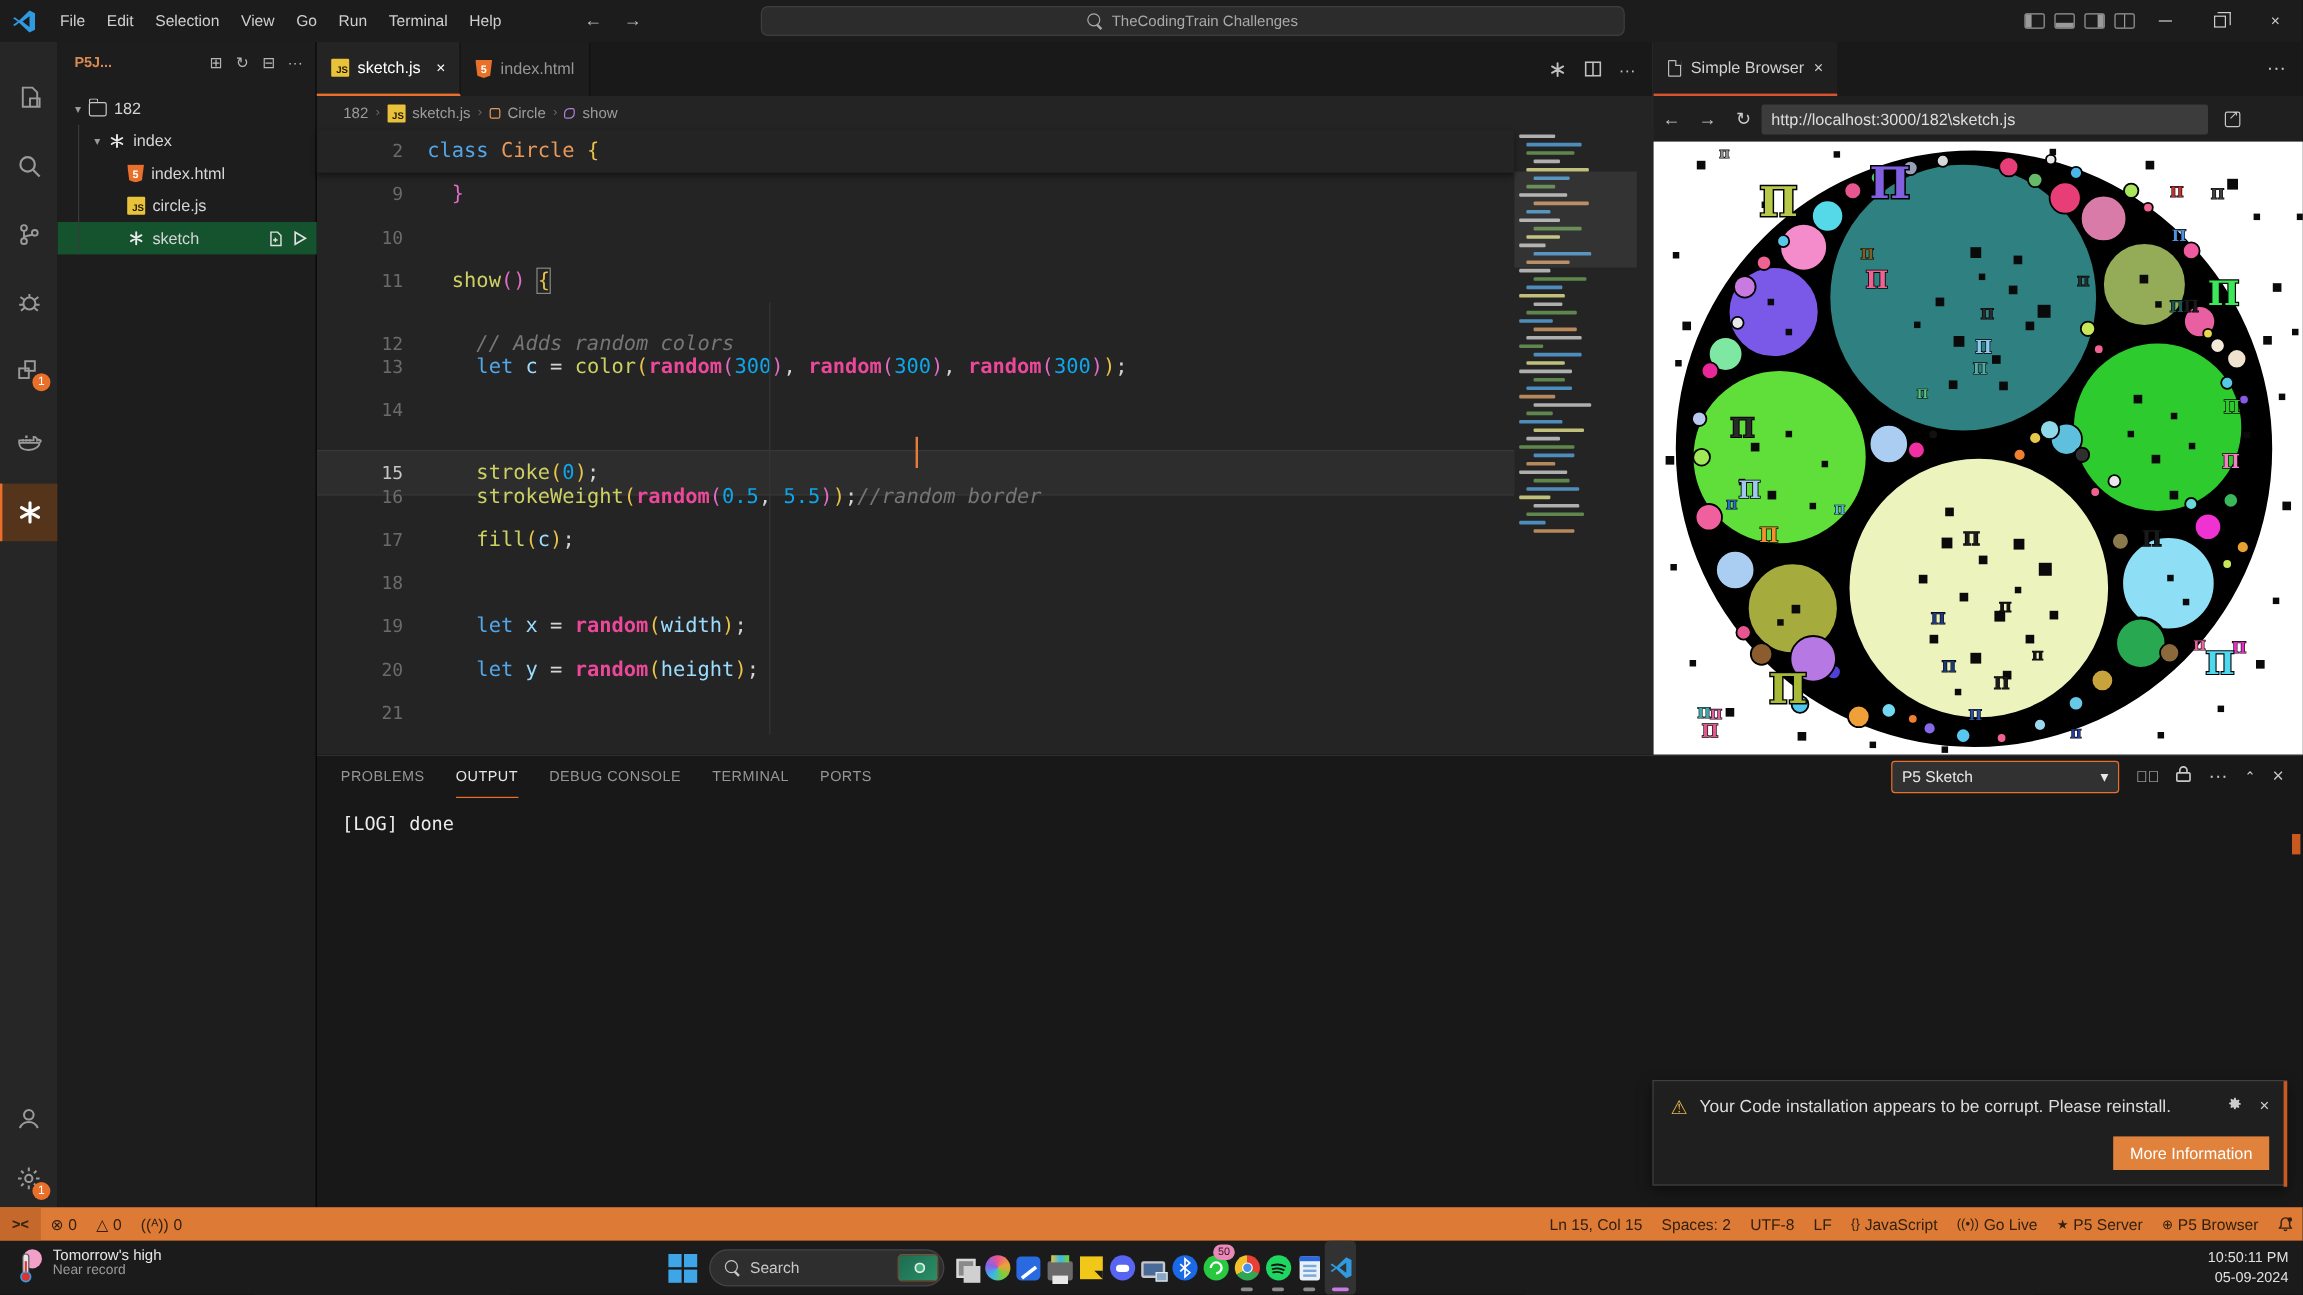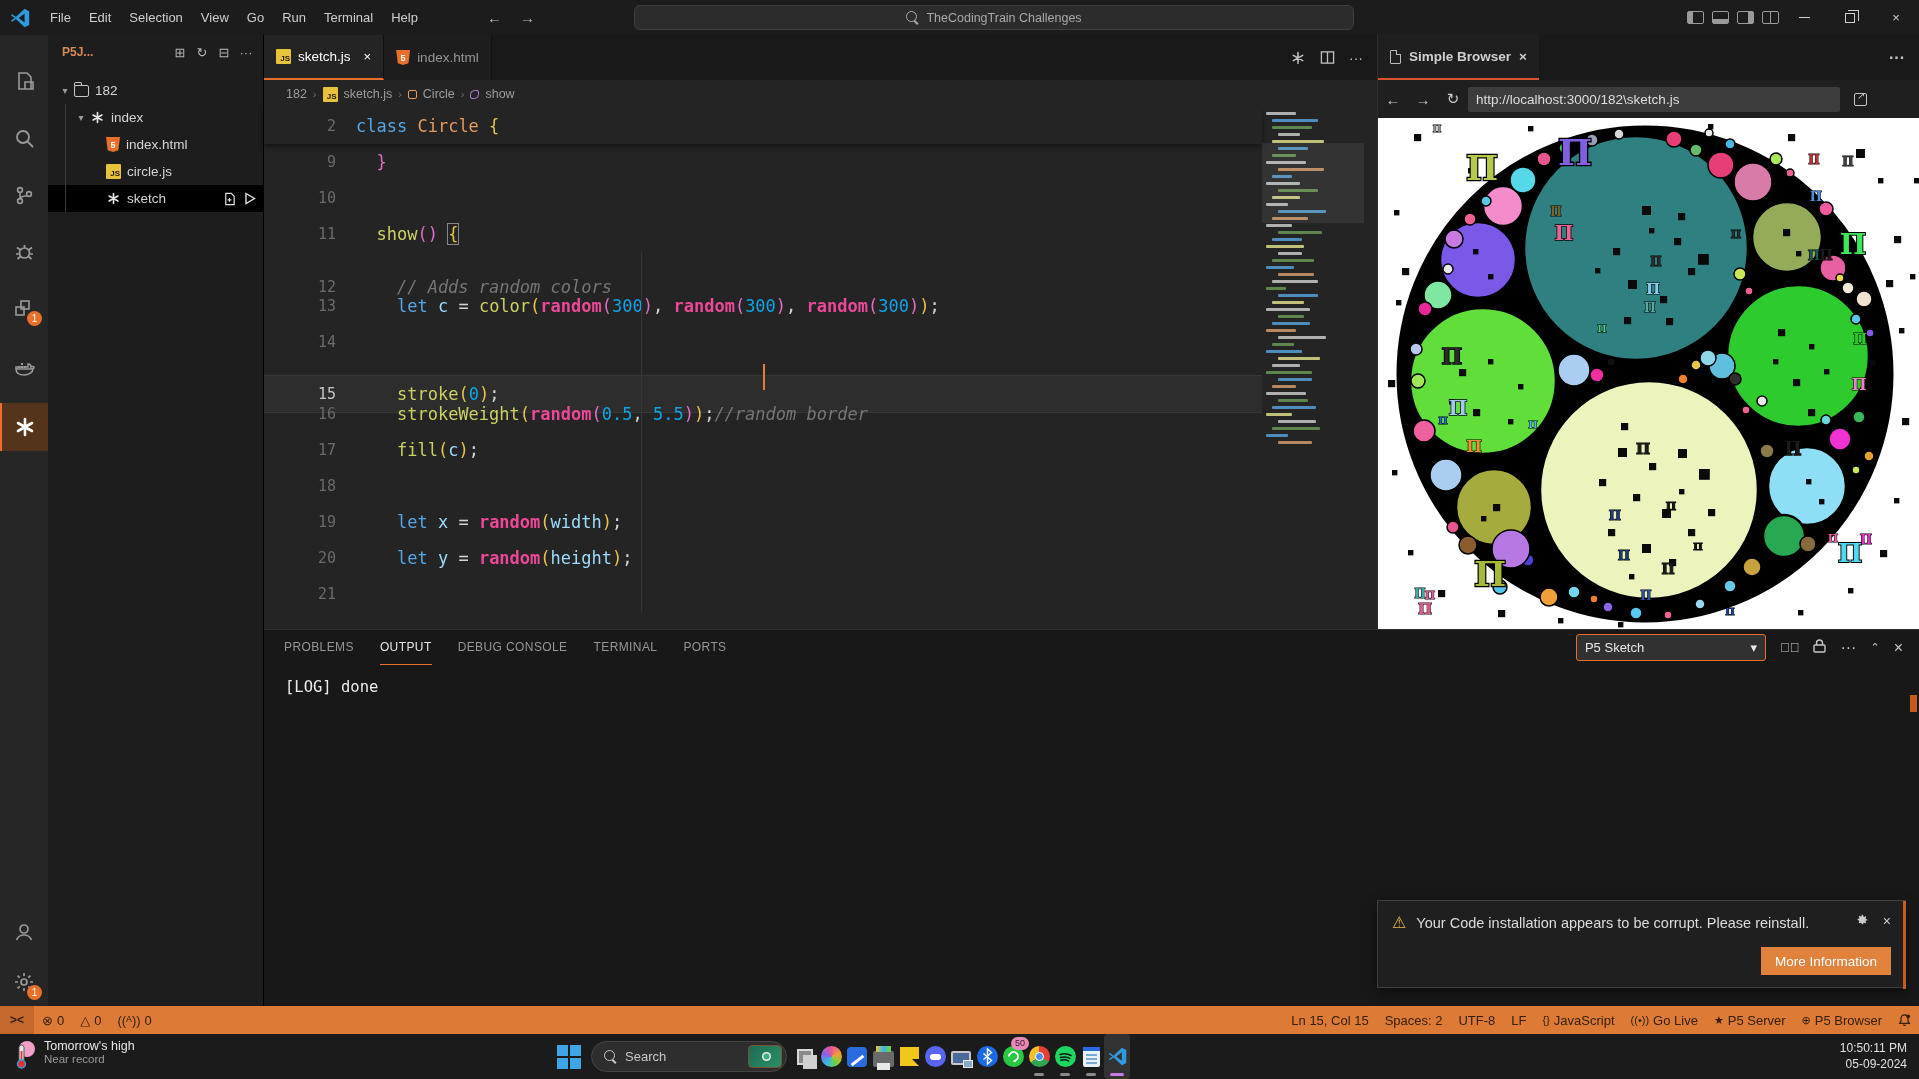--- a/index.html
+++ b/index.html
@@ -35,21 +35,21 @@
   .act-item.active { background:#55341c; border-left:2px solid #e8702a; color:#fff; }
   .act-badge { position:absolute; right:6px; bottom:6px; width:15px; height:15px; border-radius:50%;
     background:#e8702a; color:#fff; font-size:10px; display:flex; align-items:center; justify-content:center; }
 
   
   #sidebar { left:48px; top:35px; width:216px; height:971px; background:#1d1d1d; border-right:1px solid #000; }
   #sb-head { position:absolute; left:0; top:0; width:100%; height:34px; display:flex; align-items:center; }
   #sb-title { margin-left:14px; color:#d98a52; font-size:12px; font-weight:bold; }
   .sb-act { color:#b5b5b5; font-size:13px; width:22px; text-align:center; }
   .tree-row { position:absolute; left:0; width:216px; height:27px; display:flex; align-items:center; color:#d6d6d6; font-size:13.5px; }
-  .tree-row.selected { background:#000000; }
+  .tree-row.selected { background:#14532d; }
   .chev { color:#9a9a9a; font-size:10px; width:14px; text-align:center; }
   .tree-actions { margin-left:auto; margin-right:8px; display:flex; gap:8px; color:#e0e0e0; font-size:12px; align-items:center; }
   .indent-guide { position:absolute; width:1px; background:#3a3a3a; }
 
   
   .js-badge { width:15px; height:15px; background:#e8c23a; color:#201800; font-weight:bold;
     font-size:8px; display:flex; align-items:flex-end; justify-content:flex-end; padding:1px; border-radius:1px; }
   .html-badge { width:14px; height:15px; background:#e8702a; color:#fff; font-weight:bold; font-size:9px;
     display:flex; align-items:center; justify-content:center; clip-path:polygon(0 0,100% 0,88% 88%,50% 100%,12% 88%); }
   .folder-ic { width:15px; height:12px; border:1.3px solid #c8c8c8; border-radius:2px; position:relative; }
@@ -87,21 +87,21 @@
   .tok-b1 { color:#e8c34a; } .tok-b2 { color:#e06cc8; }
   .tok-box { outline:1px solid #888; }
   #cursor { position:absolute; width:2px; height:26px; background:#e87c3a; z-index:4; }
   #minimap { position:absolute; left:998px; top:73px; width:90px; height:400px; }
   .mmbar { position:absolute; height:3px; border-radius:1px; opacity:.85; }
   #mm-slider { position:absolute; left:998px; top:108px; width:102px; height:80px; background:rgba(255,255,255,.07); }
   #indent-guide { position:absolute; left:377px; top:217px; width:1px; height:360px; background:#363636; z-index:2; }
 
   
   #browser { left:1377px; top:35px; width:542px; height:594px; background:#191919; border-left:1px solid #2f2f2f; }
-  #btabrow { position:absolute; left:0; top:0; width:100%; height:45px; background:#191919; display:flex; align-items:center;font-weight:bold; }
+  #btabrow { position:absolute; left:0; top:0; width:100%; height:45px; background:#191919; display:flex; align-items:center; }
   #btab { height:45px; display:flex; align-items:center; gap:8px; padding:0 12px; background:#1f1f1f;
     color:#d0d0d0; font-size:13.5px; border-bottom:2px solid #d9542e; }
   .doc-ic { width:11px; height:14px; border:1.3px solid #bbb; border-radius:1px; position:relative; }
   .doc-ic::before { content:""; position:absolute; right:-1px; top:-1px; width:4px; height:4px; background:#1f1f1f; border-left:1.3px solid #bbb; border-bottom:1.3px solid #bbb; }
   #burlrow { position:absolute; left:0; top:45px; width:100%; height:38px; background:#1f1f1f; display:flex; align-items:center; color:#c8c8c8; }
   .burl-btn { width:30px; text-align:center; font-size:15px; }
   #burl { height:25px; width:372px; background:#3c3c3c; color:#dedede; font-size:13.5px; line-height:25px; padding-left:8px; border-radius:2px;
     white-space:nowrap; overflow:hidden; }
   .ext-ic { width:13px; height:13px; border:1.4px solid #c8c8c8; border-radius:2px; position:relative; margin-left:14px; }
   .ext-ic::before { content:"↗"; position:absolute; left:2px; top:-4px; font-size:10px; color:#c8c8c8; }

